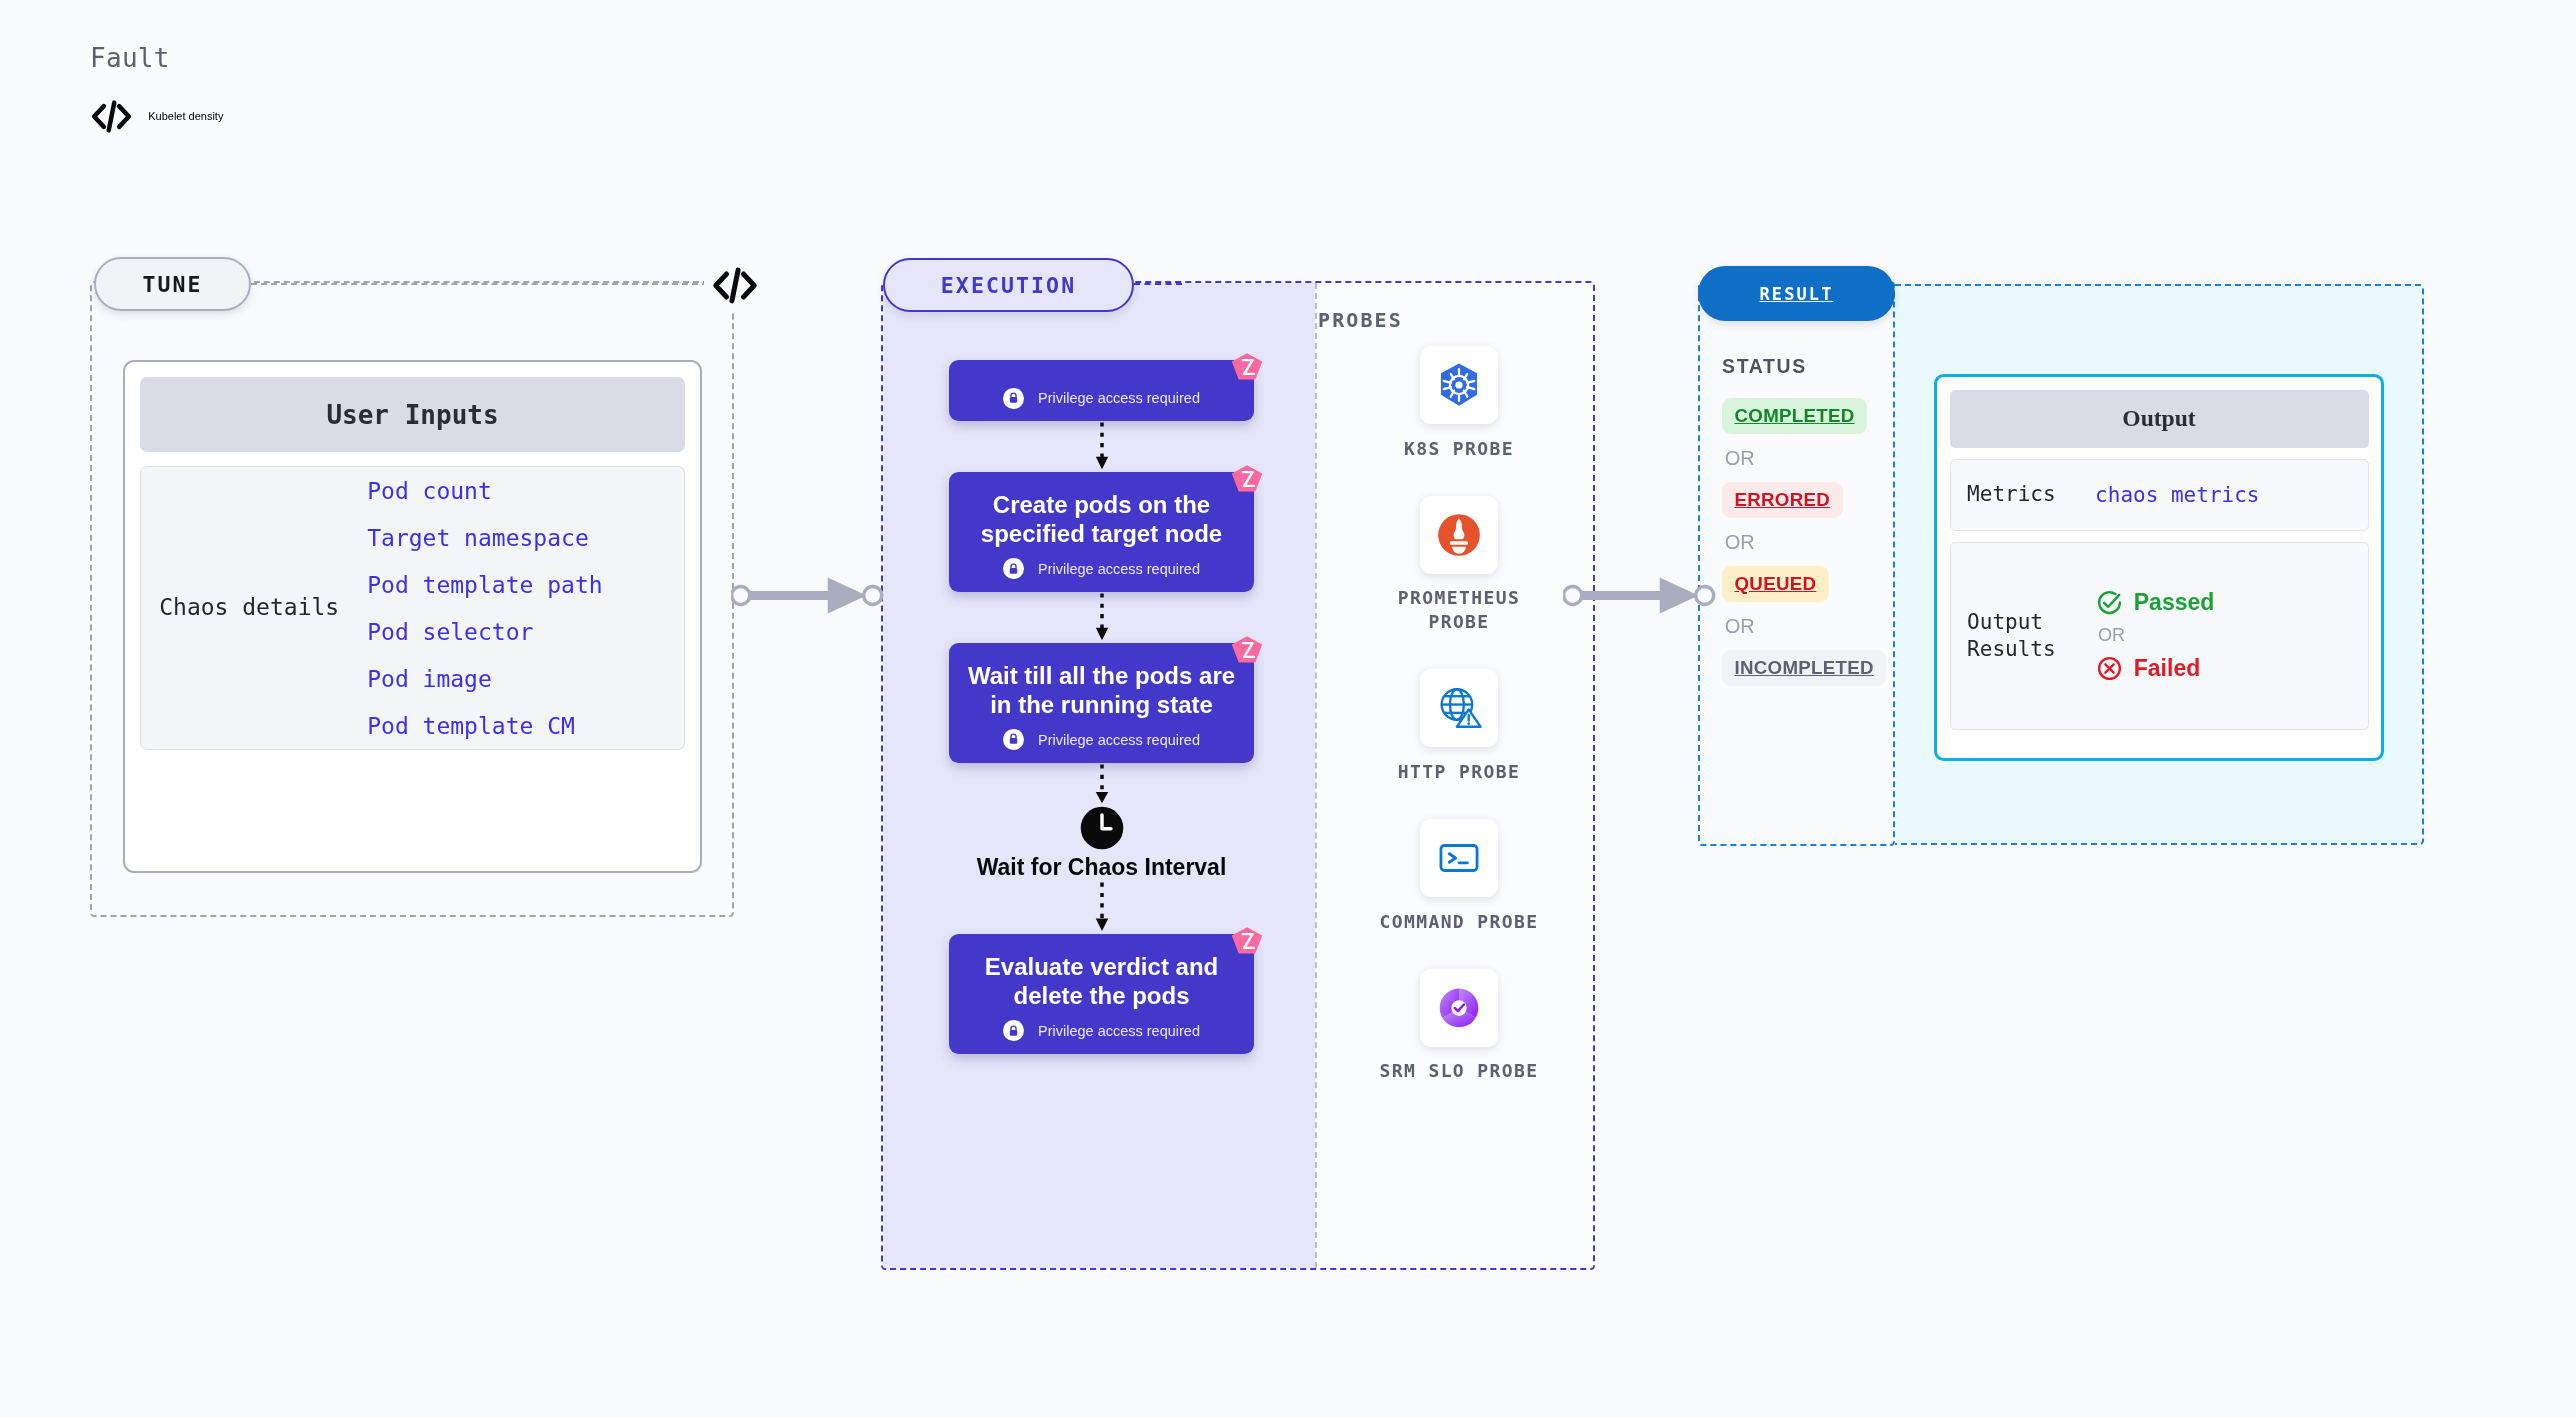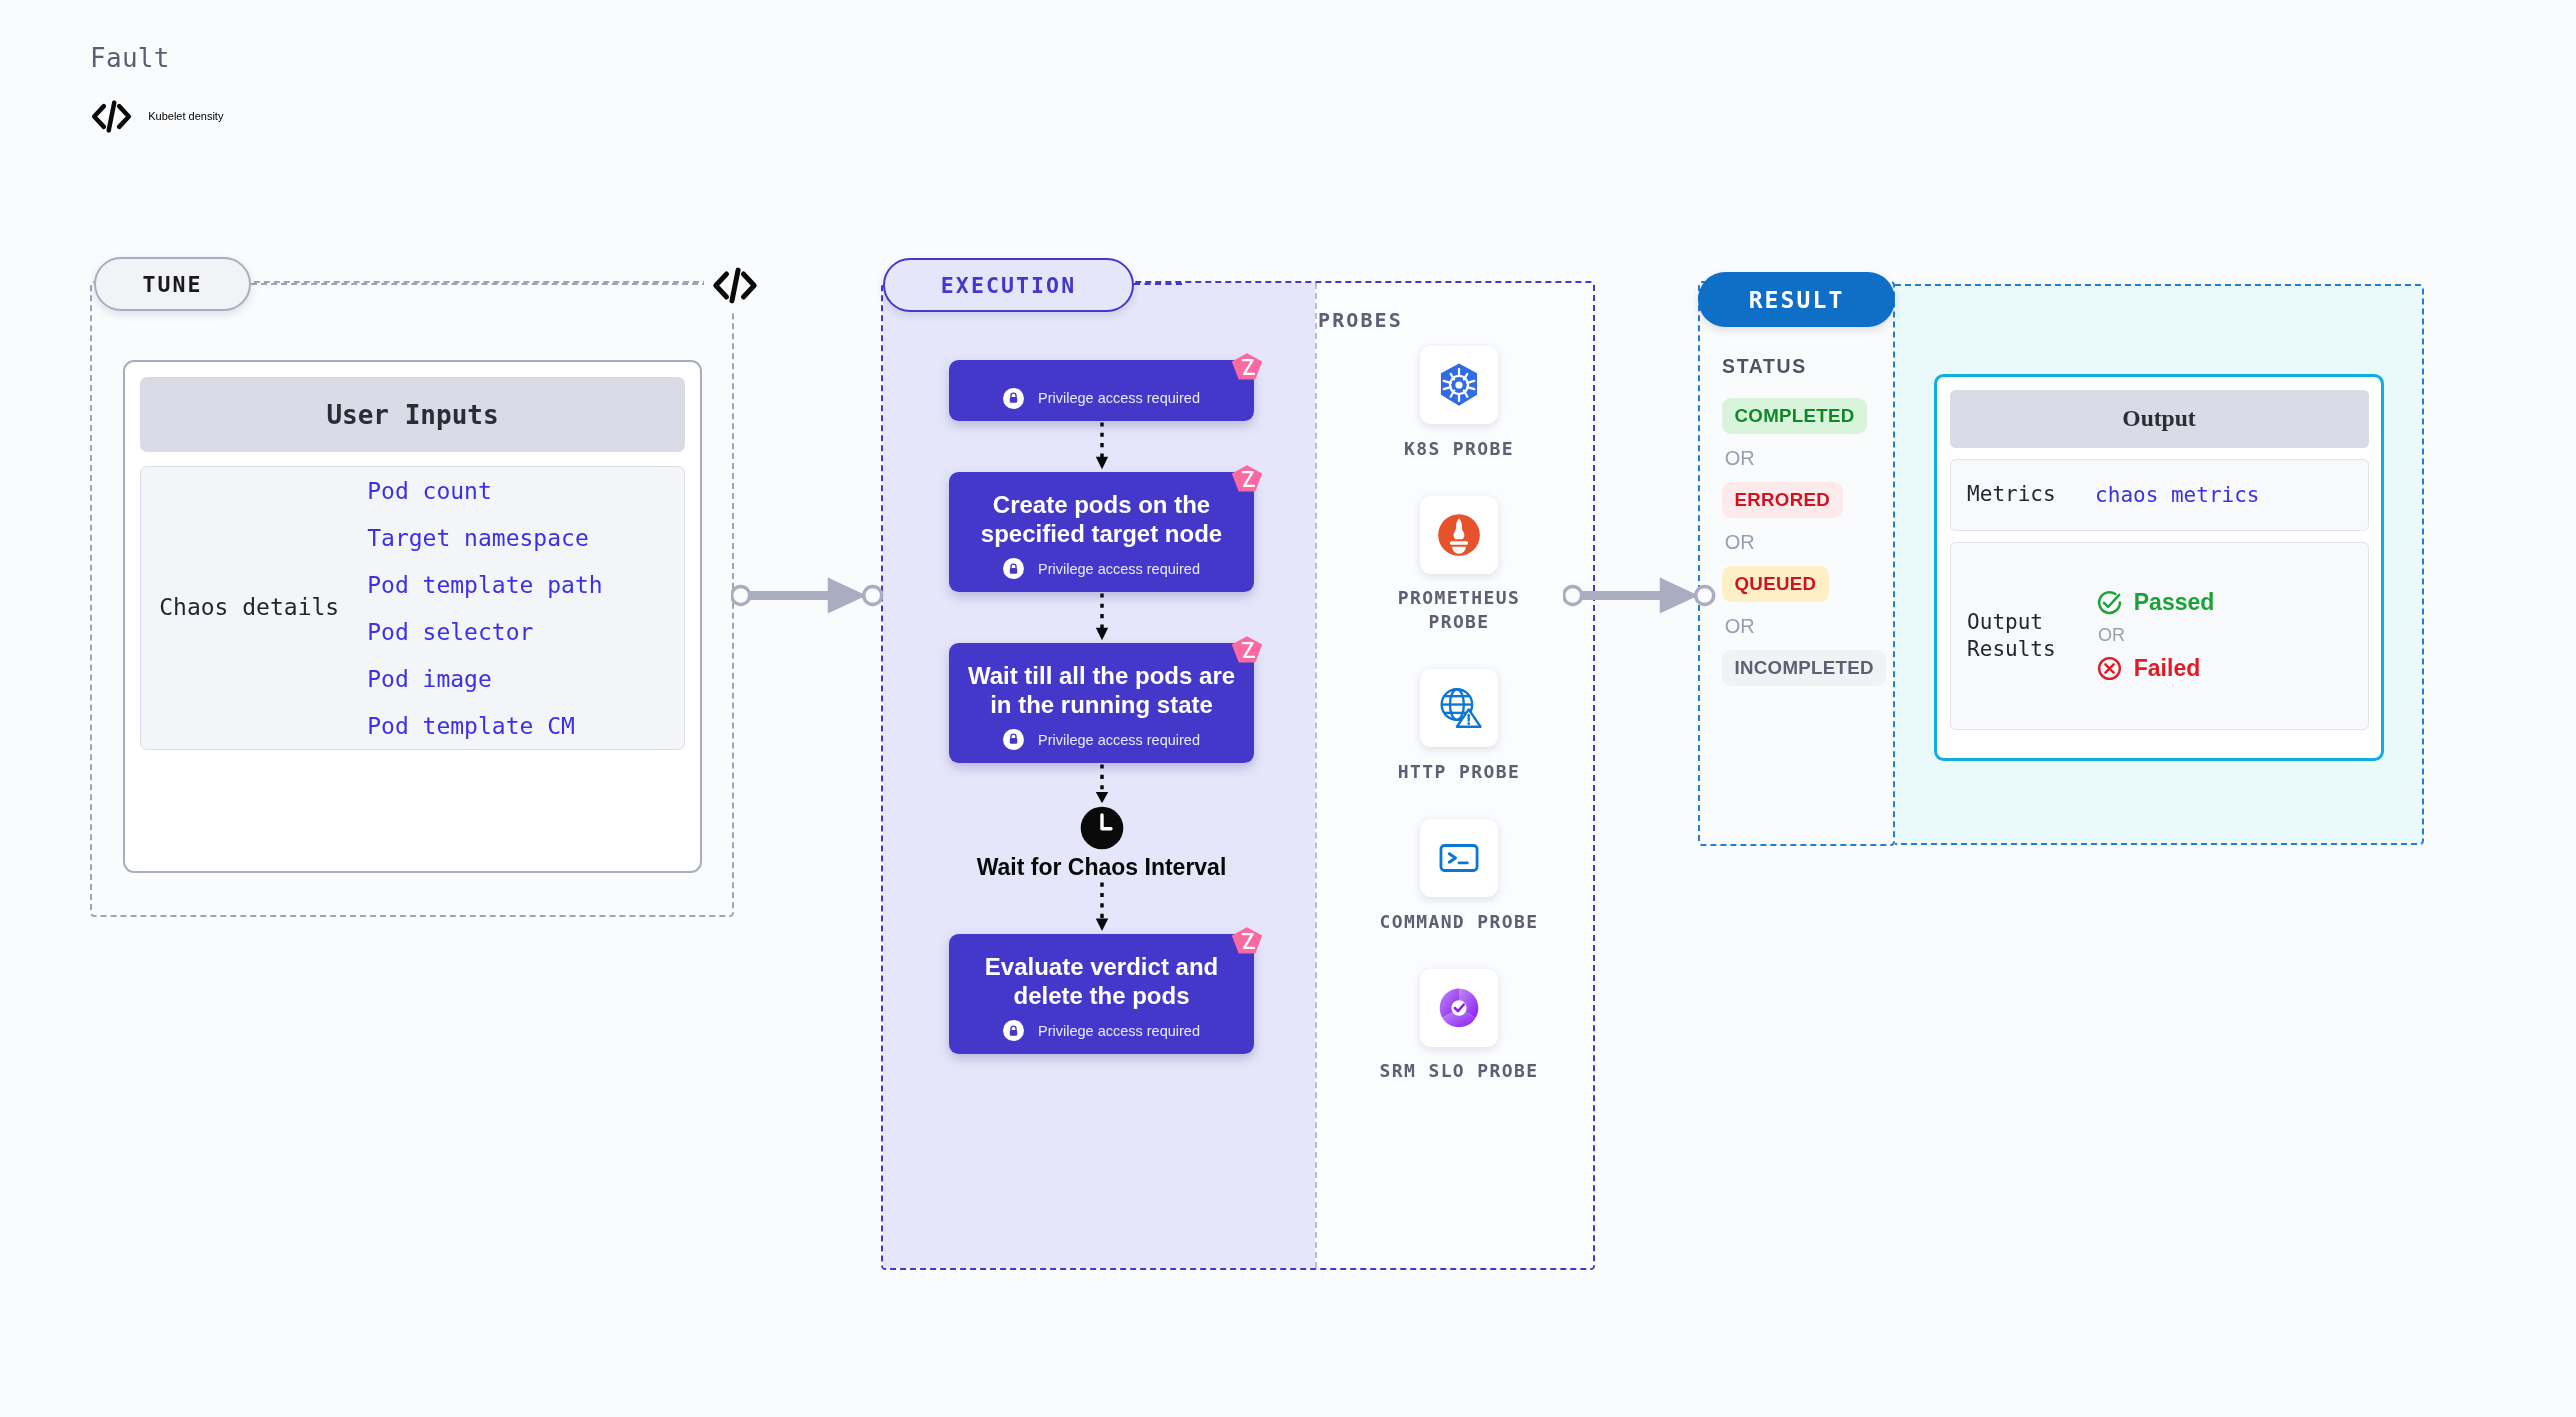--- a/index.html
+++ b/index.html
@@ -142,33 +142,33 @@
   
   #status-box {
     position: absolute; left: 1698px; top: 281px; width: 197px; height: 565px;
     border: 2.8px dashed #1f7fd4; border-radius: 4.2px; background: #fafbfd;
   }
   #result-cyan {
     position: absolute; left: 1895px; top: 284px; width: 529px; height: 561px;
     border: 2.8px dashed #1f7fd4; border-left: none; border-radius: 0 4.2px 4.2px 0; background: #eaf9fc;
   }
   #result-pill {
-    left: 1698px; top: 272px; width: 197px; height: 55px;
-    background: #0f6fc7; border: none; color: #ffffff; font-size: 23px;
+    left: 1698px; top: 266px; width: 197px; height: 55px;
+    background: #0f6fc7; border: none; color: #ffffff; font-size: 17px; text-decoration: underline;
   }
   #status-label {
     position: absolute; left: 1722px; top: 355px;
     font-size: 19.4px; font-weight: 700; letter-spacing: 1.7px; color: #4d5160; z-index: 36;
   }
   #badge-stack {
     position: absolute; left: 1722px; top: 398px; width: 166px;
     display: flex; flex-direction: column; align-items: flex-start; z-index: 36;
   }
   .status-badge {
-    padding: 7px 12.5px; border-radius: 9px; font-size: 18.7px; font-weight: 700; letter-spacing: 0.3px;
+    padding: 7px 12.5px; border-radius: 9px; font-size: 18.7px; font-weight: 700; letter-spacing: 0.3px; text-decoration: underline;
   }
   .or-text { font-size: 20px; color: #9a9eb0; margin: 12.5px 0 12.5px 2.8px; }
 
   #output-card {
     position: absolute; left: 1934px; top: 374px; width: 450px; height: 387px;
     background: #ffffff; border: 3.5px solid #0eaee0; border-radius: 9.7px; padding: 12.5px;
     z-index: 36;
   }
   #output-header {
     height: 58px; background: #d9dbe6; border-radius: 5.5px;

